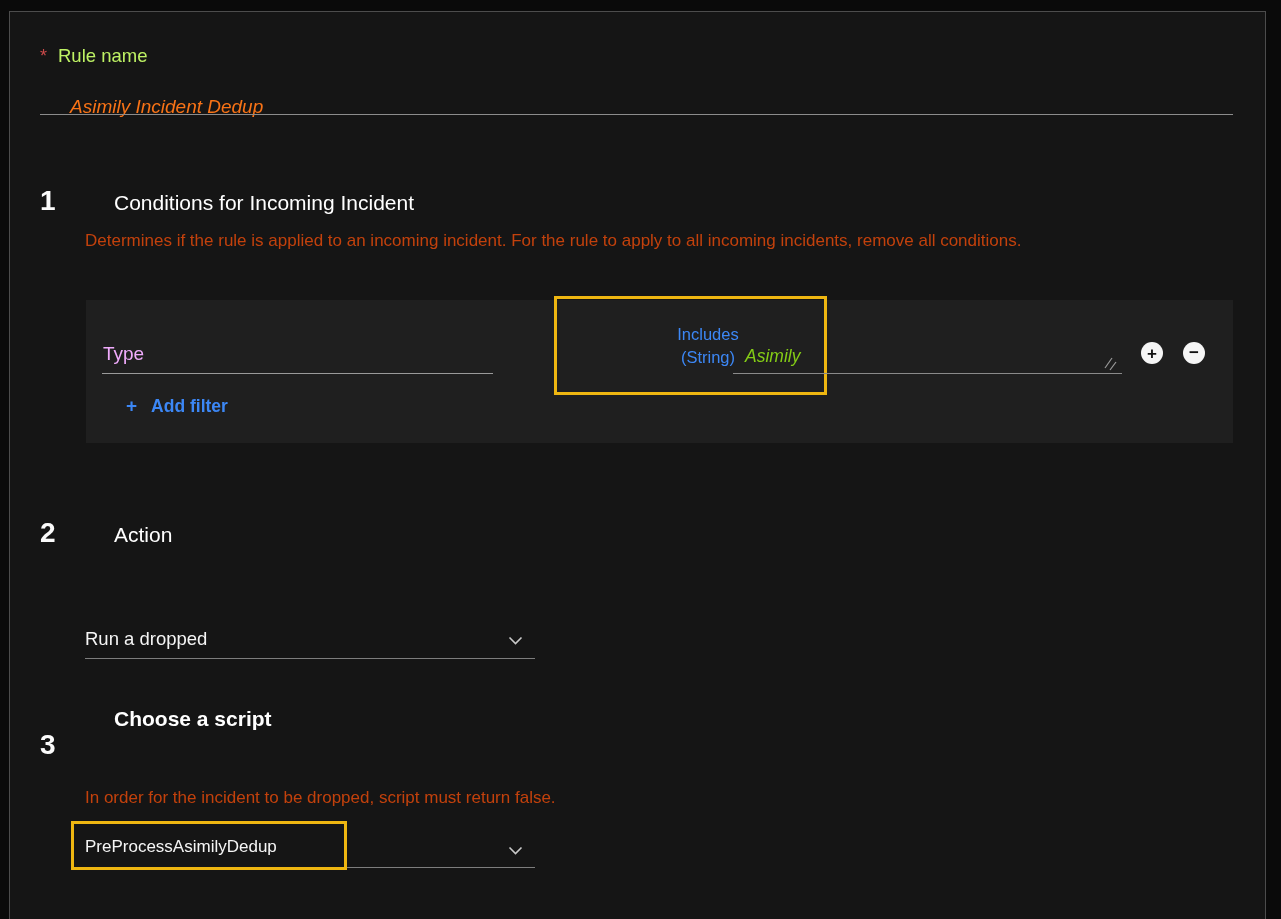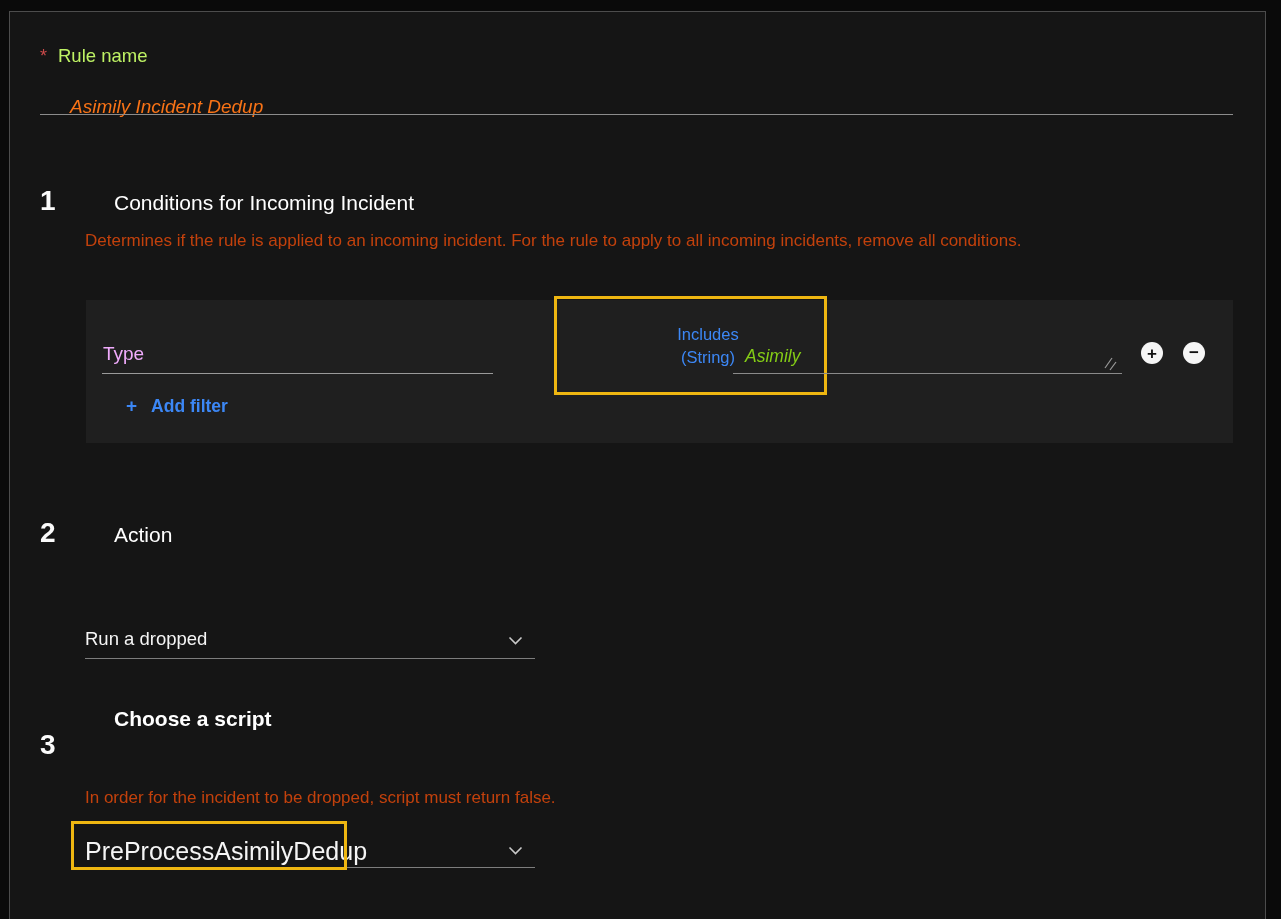--- a/index.html
+++ b/index.html
@@ -62,21 +62,21 @@
 
   
   .s1-num { top:185px; } .s1-title { top:191px; } .s1-desc { top:231px; }
   
   .s2-num { top:517px; } .s2-title { top:523px; } .s2-desc { top:563px; }
   .s2-select { left:85px; top:628px; }
   .s2-chevron { left:508px; top:632px; }
   .s2-underline { left:85px; top:658px; width:450px; }
   
   .s3-num { top:729px; } .s3-title { top:707px;font-weight:bold; } .s3-desc { top:774px;margin-top:14px; }
-  .s3-select { left:85px; top:837px; font-size:25px; }
+  .s3-select { left:85px; top:837px; font-size:17px; }
   .s3-chevron { left:508px; top:842px; }
   .s3-underline { left:85px; top:867px; width:450px; }
 </style>
 </head>
 <body>
 
 <div class="page">
   <div class="frame"></div>
 
   <span class="abs req-star">*</span>

